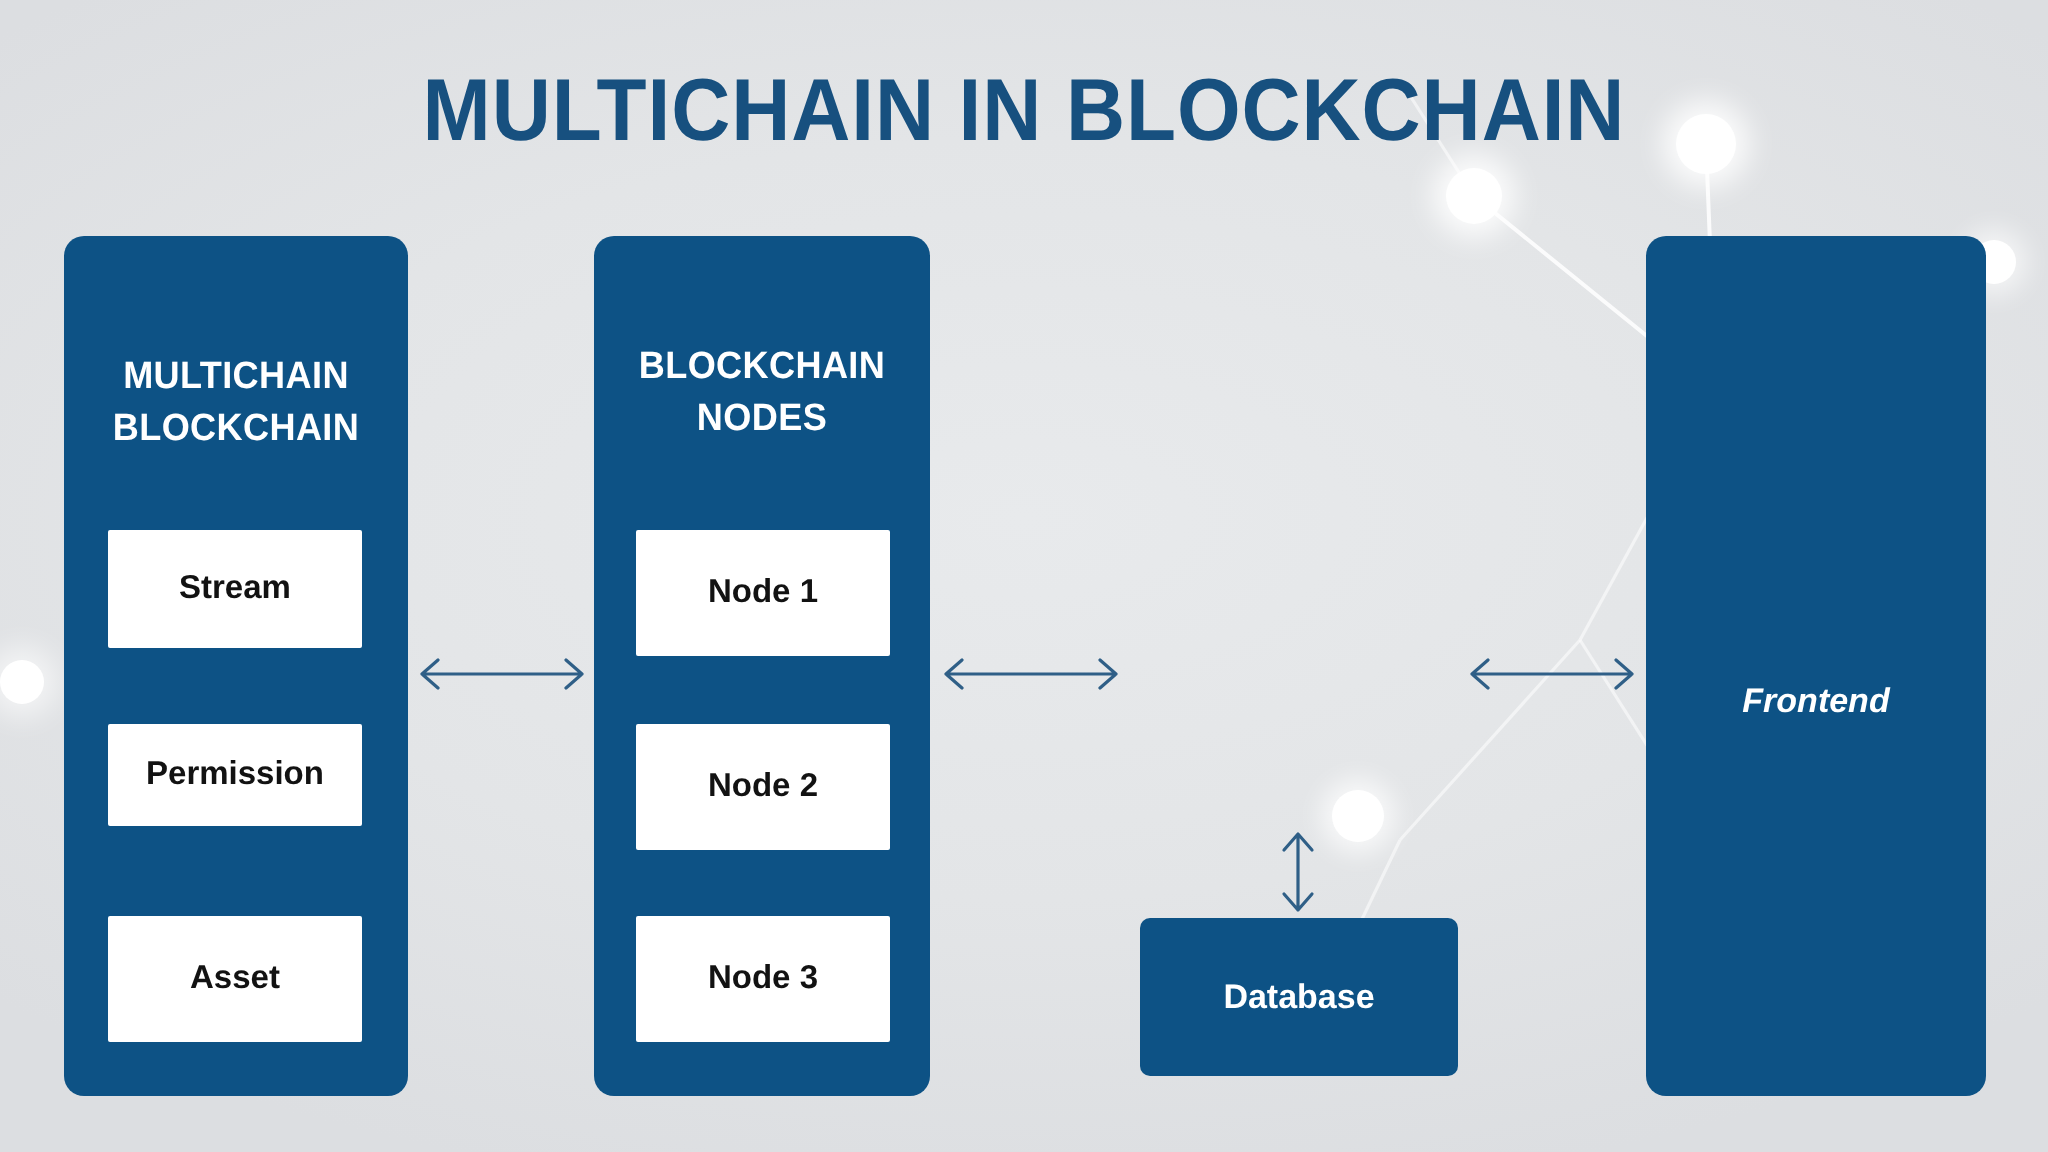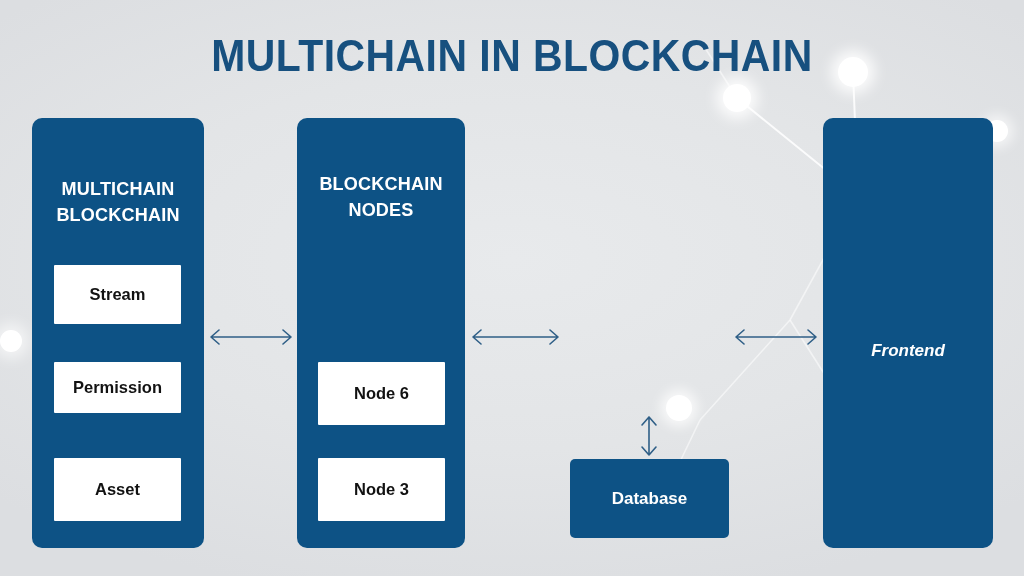--- a/index.html
+++ b/index.html
@@ -163,21 +163,22 @@
     <div class="item-box" style="left:22px; top:147px; width:127px; height:59px;">Stream</div>
     <div class="item-box" style="left:22px; top:244px; width:127px; height:51px;">Permission</div>
     <div class="item-box" style="left:22px; top:340px; width:127px; height:63px;">Asset</div>
   </div>
 
   <div class="panel" id="panel-nodes">
     <div class="panel-header" style="top:53px;">
       <div>BLOCKCHAIN</div>
       <div>NODES</div>
     </div>
-    <div class="item-box" style="left:21px; top:244px; width:127px; height:63px;">Node 6</div>
+    <div class="item-box" style="left:21px; top:147px; width:127px; height:63px;">Node 1</div>
+    <div class="item-box" style="left:21px; top:244px; width:127px; height:63px;">Node 2</div>
     <div class="item-box" style="left:21px; top:340px; width:127px; height:63px;">Node 3</div>
   </div>
 
 
   <div class="panel panel-sq" id="panel-database">
     <div class="panel-center-label" style="top:29px;">Database</div>
   </div>
 
   <div class="panel" id="panel-frontend">
     <div class="panel-center-label" style="top:222px;font-style:italic;">Frontend</div>

